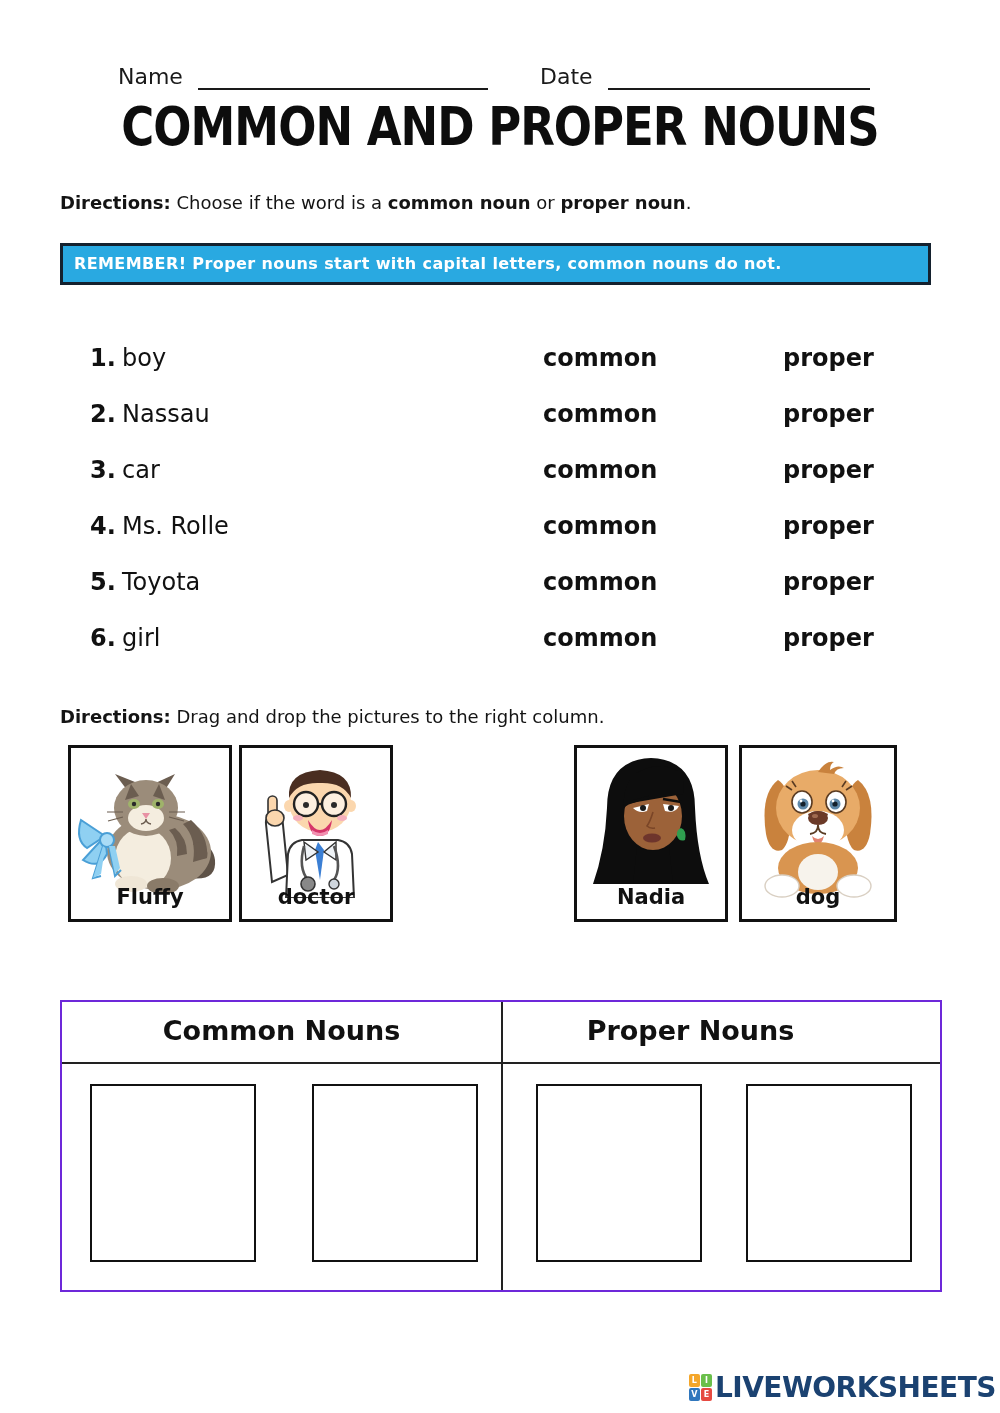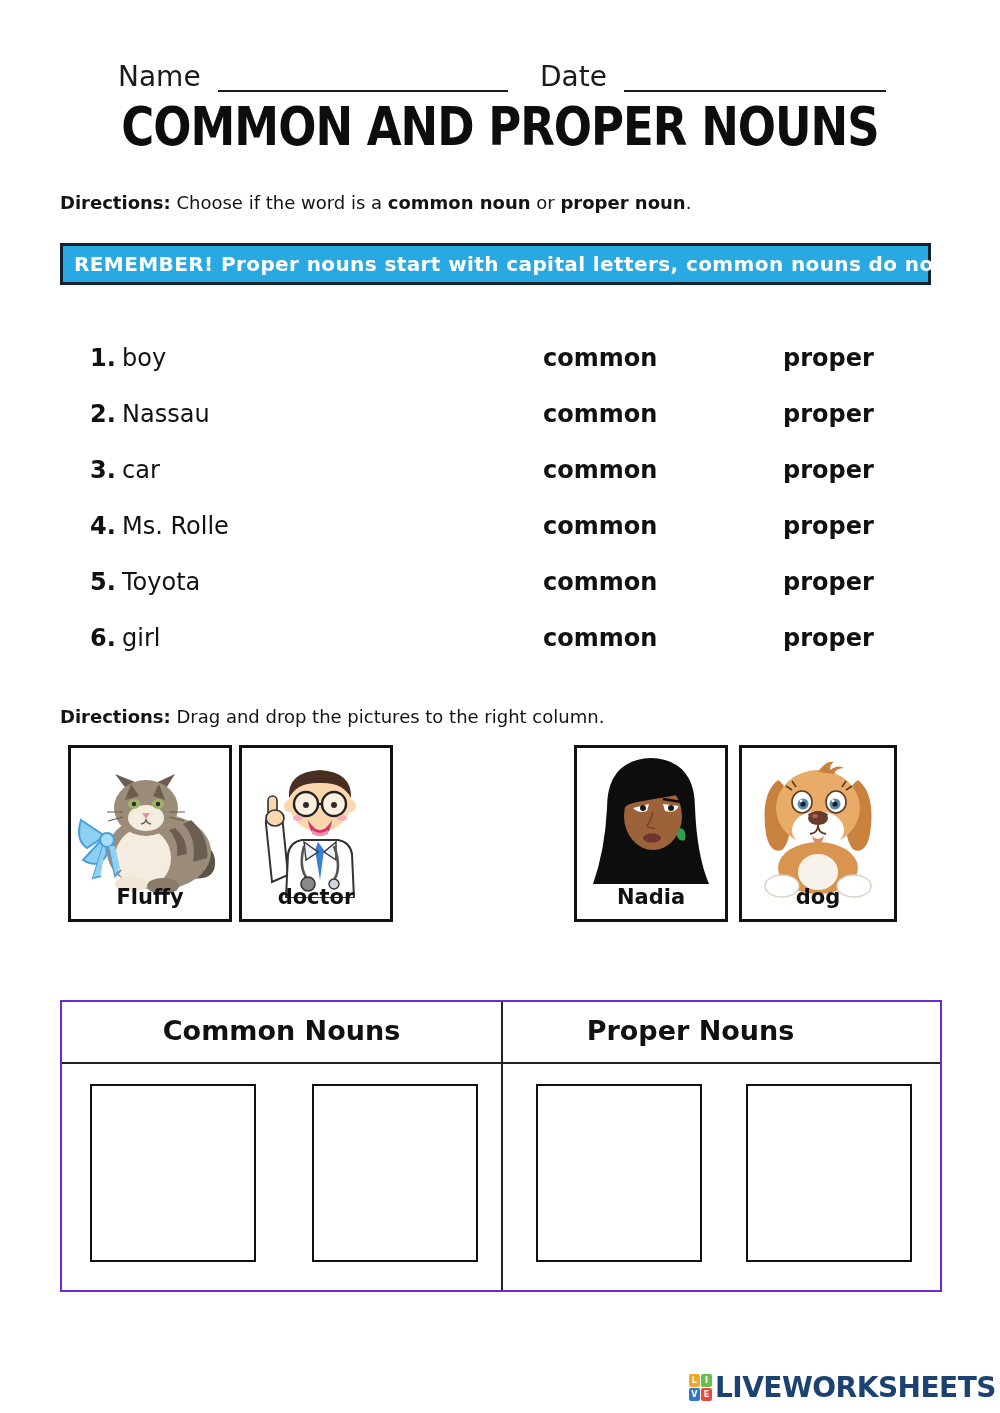--- a/index.html
+++ b/index.html
@@ -1,21 +1,21 @@
 <!DOCTYPE html>
 <html><head>
 <meta charset="utf-8">
 <style>
   html,body{margin:0;padding:0;background:#ffffff;}
   .sheet{
     position:relative;width:1000px;height:1413px;background:#ffffff;
     font-family:"DejaVu Sans",sans-serif;color:#111;overflow:hidden;
   }
   
-  .topline{position:absolute;top:60px;font-size:28px;color:#1a1a1a;}
+  .topline{position:absolute;top:60px;font-size:22px;color:#1a1a1a;}
   .topline .lbl{font-weight:500;}
   .fill-line{display:inline-block;border-bottom:2.5px solid #1a1a1a;height:28px;vertical-align:-6px;margin-left:8px;}
   .nameline{left:118px;}
   .dateline{left:540px;}
   .nameline .fill-line{width:290px;}
   .dateline .fill-line{width:262px;}
   
   .title{
     position:absolute;top:100px;left:0;width:100%;text-align:center;
     font-size:45px;font-weight:900;letter-spacing:-1px;color:#0d0d0d;
@@ -23,21 +23,21 @@
   }
   
   .directions{position:absolute;left:60px;font-size:18px;color:#141414;}
   .dir1{top:192px;}
   .dir2{top:706px;}
   .directions b{font-weight:700;}
   
   .banner{
     position:absolute;left:60px;top:243px;width:854px;height:36px;
     border:3px solid #14212e;background:#29A9E1;color:#ffffff;
-    font-size:20px;font-weight:700;line-height:36px;padding-left:11px;
+    font-size:16px;font-weight:700;line-height:36px;padding-left:11px;
     letter-spacing:0.4px;white-space:nowrap;
   }
   
   .qrow{position:absolute;left:0;width:1000px;height:32px;font-size:24px;}
   .qrow .num{position:absolute;left:90px;font-weight:700;}
   .qrow .word{position:absolute;left:122px;font-weight:400;}
   .qrow .opt{position:absolute;font-weight:700;cursor:pointer;text-align:center;}
   .qrow .opt.common{left:543px;width:102px;}
   .qrow .opt.proper{left:783px;width:88px;}
   

